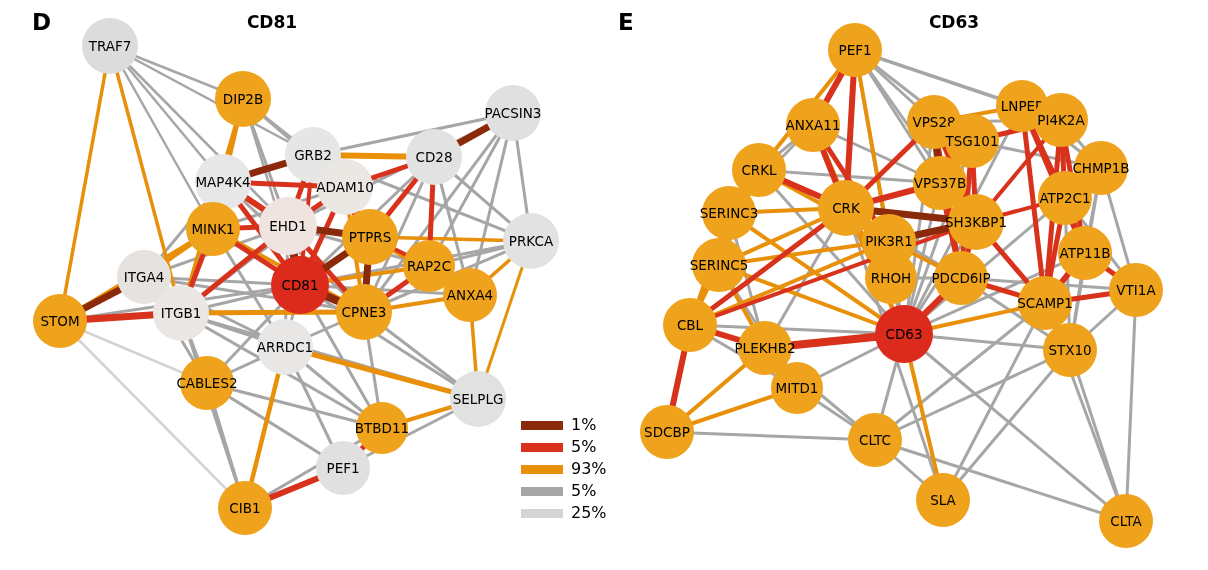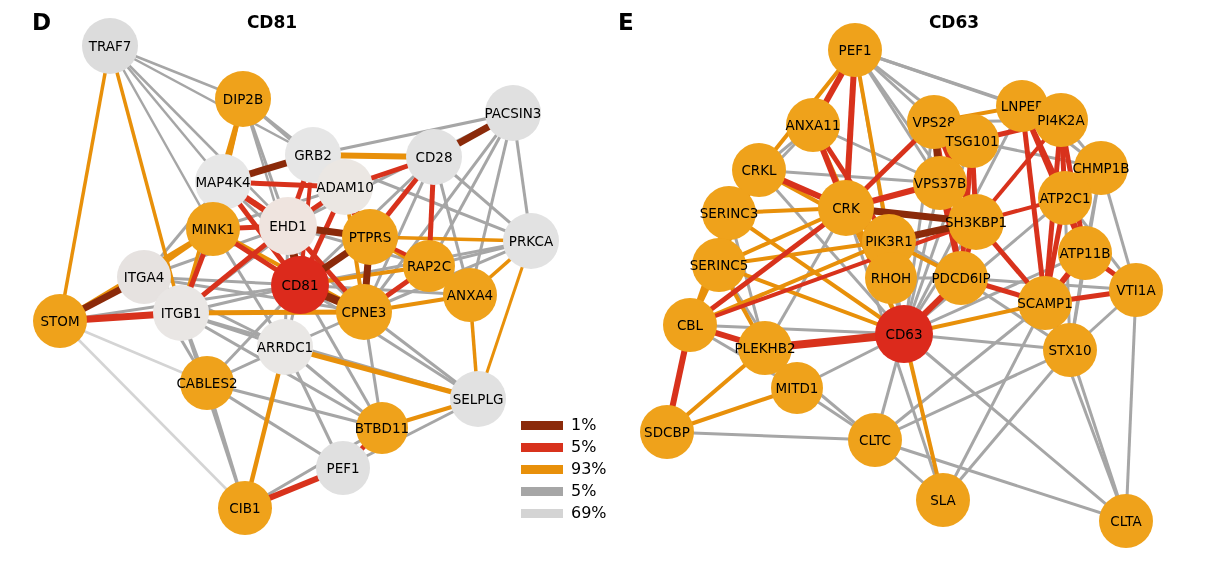--- a/index.html
+++ b/index.html
@@ -591,17 +591,17 @@
       <div class="legend-row">
         <div class="legend-swatch" style="background: rgb(232, 144, 10);"></div>
         <div class="legend-text">93%</div>
       </div>
       <div class="legend-row">
         <div class="legend-swatch" style="background: rgb(166, 166, 166);"></div>
         <div class="legend-text">5%</div>
       </div>
       <div class="legend-row">
         <div class="legend-swatch" style="background: rgb(212, 212, 212);"></div>
-        <div class="legend-text">69%</div>
+        <div class="legend-text">25%</div>
       </div>
     </div>
 
 </div>
 
 </body></html>

